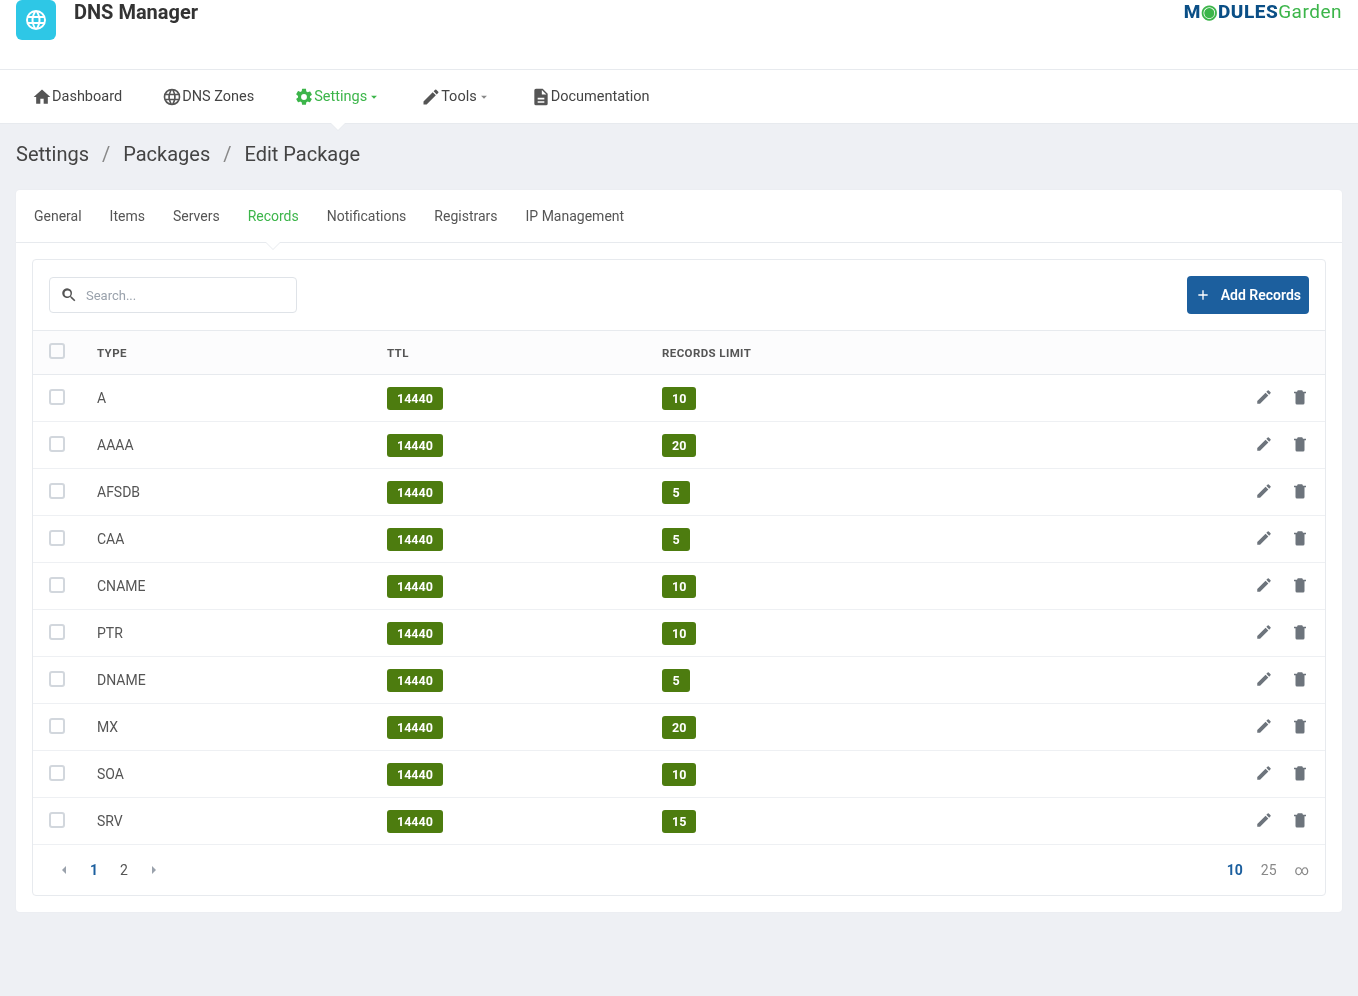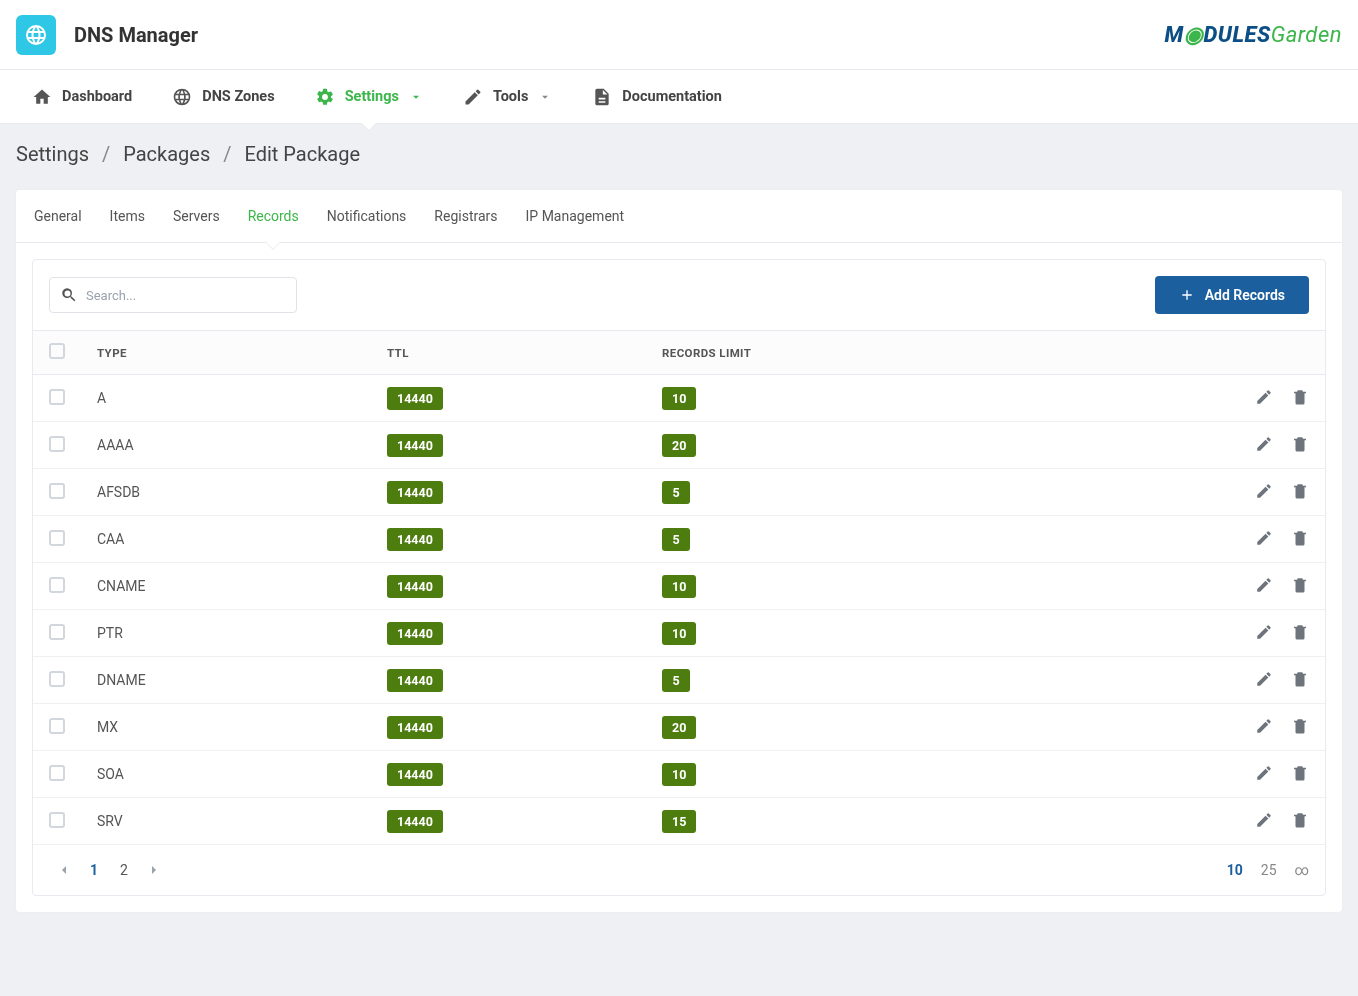--- a/index.html
+++ b/index.html
@@ -1,25 +1,25 @@
 <!DOCTYPE html>
 <html><head>
 <meta charset="utf-8">
 <style>
   *{box-sizing:border-box;margin:0;padding:0;font-family:-apple-system,BlinkMacSystemFont,"Segoe UI",Roboto,Arial,sans-serif}
   body{background:#eef0f4;color:#444}
-  .topbar{background:#fff;height:70px;display:flex;align-items:center;padding:0 16px;border-bottom:1px solid #e7eaee}
+  .topbar{background:#fff;height:70px;display:flex;align-items:flex-start;padding:0 16px;border-bottom:1px solid #e7eaee}
   .logo-box{width:40px;height:40px;background:#2ec7e6;border-radius:6px;display:flex;align-items:center;justify-content:center;margin-right:18px}
   .logo-box svg{width:24px;height:24px;fill:#fff}
   .app-title{font-size:20px;font-weight:700;color:#333}
-  .brand{margin-left:auto;font-weight:800;font-size:22px;color:#0b4f86;font-style:italic;letter-spacing:.5px}
+  .brand{margin-left:auto;font-weight:800;font-size:19px;color:#0b4f86;letter-spacing:.5px}
   .brand .g{color:#3cb54a}
   .brand .garden{color:#3cb54a;font-weight:400}
   .menubar{background:#fff;height:54px;display:flex;align-items:center;padding:0 12px;border-bottom:1px solid #e7eaee;position:relative}
-  .menu-item{display:flex;align-items:center;gap:10px;padding:0 20px;height:100%;cursor:pointer;color:#444;font-size:14.5px;font-weight:700;position:relative}
+  .menu-item{display:flex;align-items:center;gap:0;padding:0 20px;height:100%;cursor:pointer;color:#444;font-size:14.5px;font-weight:400;position:relative}
   .menu-item svg{width:20px;height:20px;fill:#555}
   .menu-item.active{color:#3cb54a}
   .menu-item.active svg{fill:#3cb54a}
   .menu-item .chev{width:14px;height:14px;fill:#888}
   .menu-item.active .chev{fill:#3cb54a}
   .menu-pointer{position:absolute;bottom:-8px;left:50%;transform:translateX(-50%);width:0;height:0;border-left:8px solid transparent;border-right:8px solid transparent;border-top:8px solid #e7eaee}
   .menu-pointer::after{content:"";position:absolute;left:-7px;top:-8px;border-left:7px solid transparent;border-right:7px solid transparent;border-top:7px solid #fff}
   .crumbs{padding:18px 16px 0;font-size:20px;font-weight:400;color:#444}
   .crumbs .sep{color:#888;padding:0 8px}
   .panel{margin:24px 16px;background:#fff;border-radius:4px;box-shadow:0 0 0 1px #eceef2}
@@ -28,21 +28,21 @@
   .tab.active{color:#3cb54a}
   .tab-pointer{position:absolute;bottom:-8px;left:50%;transform:translateX(-50%);width:0;height:0;border-left:8px solid transparent;border-right:8px solid transparent;border-top:8px solid #e7eaee}
   .tab-pointer::after{content:"";position:absolute;left:-7px;top:-8px;border-left:7px solid transparent;border-right:7px solid transparent;border-top:7px solid #fff}
   .inner{padding:16px}
   .card{border:1px solid #e7eaee;border-radius:4px}
   .toolbar{display:flex;align-items:center;padding:16px;gap:12px}
   .search{display:flex;align-items:center;border:1px solid #dfe3e8;border-radius:4px;height:36px;width:248px;padding:0 10px;color:#888}
   .search svg{width:18px;height:18px;fill:#555;margin-right:8px}
   .search input{border:none;outline:none;flex:1;font-size:13px;color:#444}
   .search input::placeholder{color:#9aa2ac}
-  .btn-primary{margin-left:auto;background:#1c5f9e;color:#fff;border:none;height:38px;padding:0 24px;border-radius:4px;display:flex;align-items:center;gap:10px;font-weight:600;font-size:14px;cursor:pointer}
+  .btn-primary{margin-left:auto;background:#1c5f9e;color:#fff;border:none;height:38px;padding:0 8px;border-radius:4px;display:flex;align-items:center;gap:10px;font-weight:600;font-size:14px;cursor:pointer}
   .btn-primary svg{width:16px;height:16px;fill:#fff}
   table{width:100%;border-collapse:collapse}
   thead th{text-align:left;font-size:11.5px;letter-spacing:.4px;color:#555;font-weight:700;padding:12px 16px;border-top:1px solid #e7eaee;border-bottom:1px solid #e7eaee;background:#fcfcfd}
   tbody td{padding:10px 16px;border-bottom:1px solid #eef0f3;font-size:14px;color:#555;vertical-align:middle;height:47px}
   .cb{width:16px;height:16px;border:2px solid #d2d7dd;border-radius:3px;display:inline-block}
   .col-cb{width:44px}
   .col-type{width:290px}
   .col-ttl{width:275px}
   .col-act{width:100px;text-align:right}
   .badge{display:inline-block;background:#4d7c0f;color:#fff;font-size:12.5px;font-weight:700;padding:4px 10px;border-radius:3px;min-width:28px;text-align:center}

